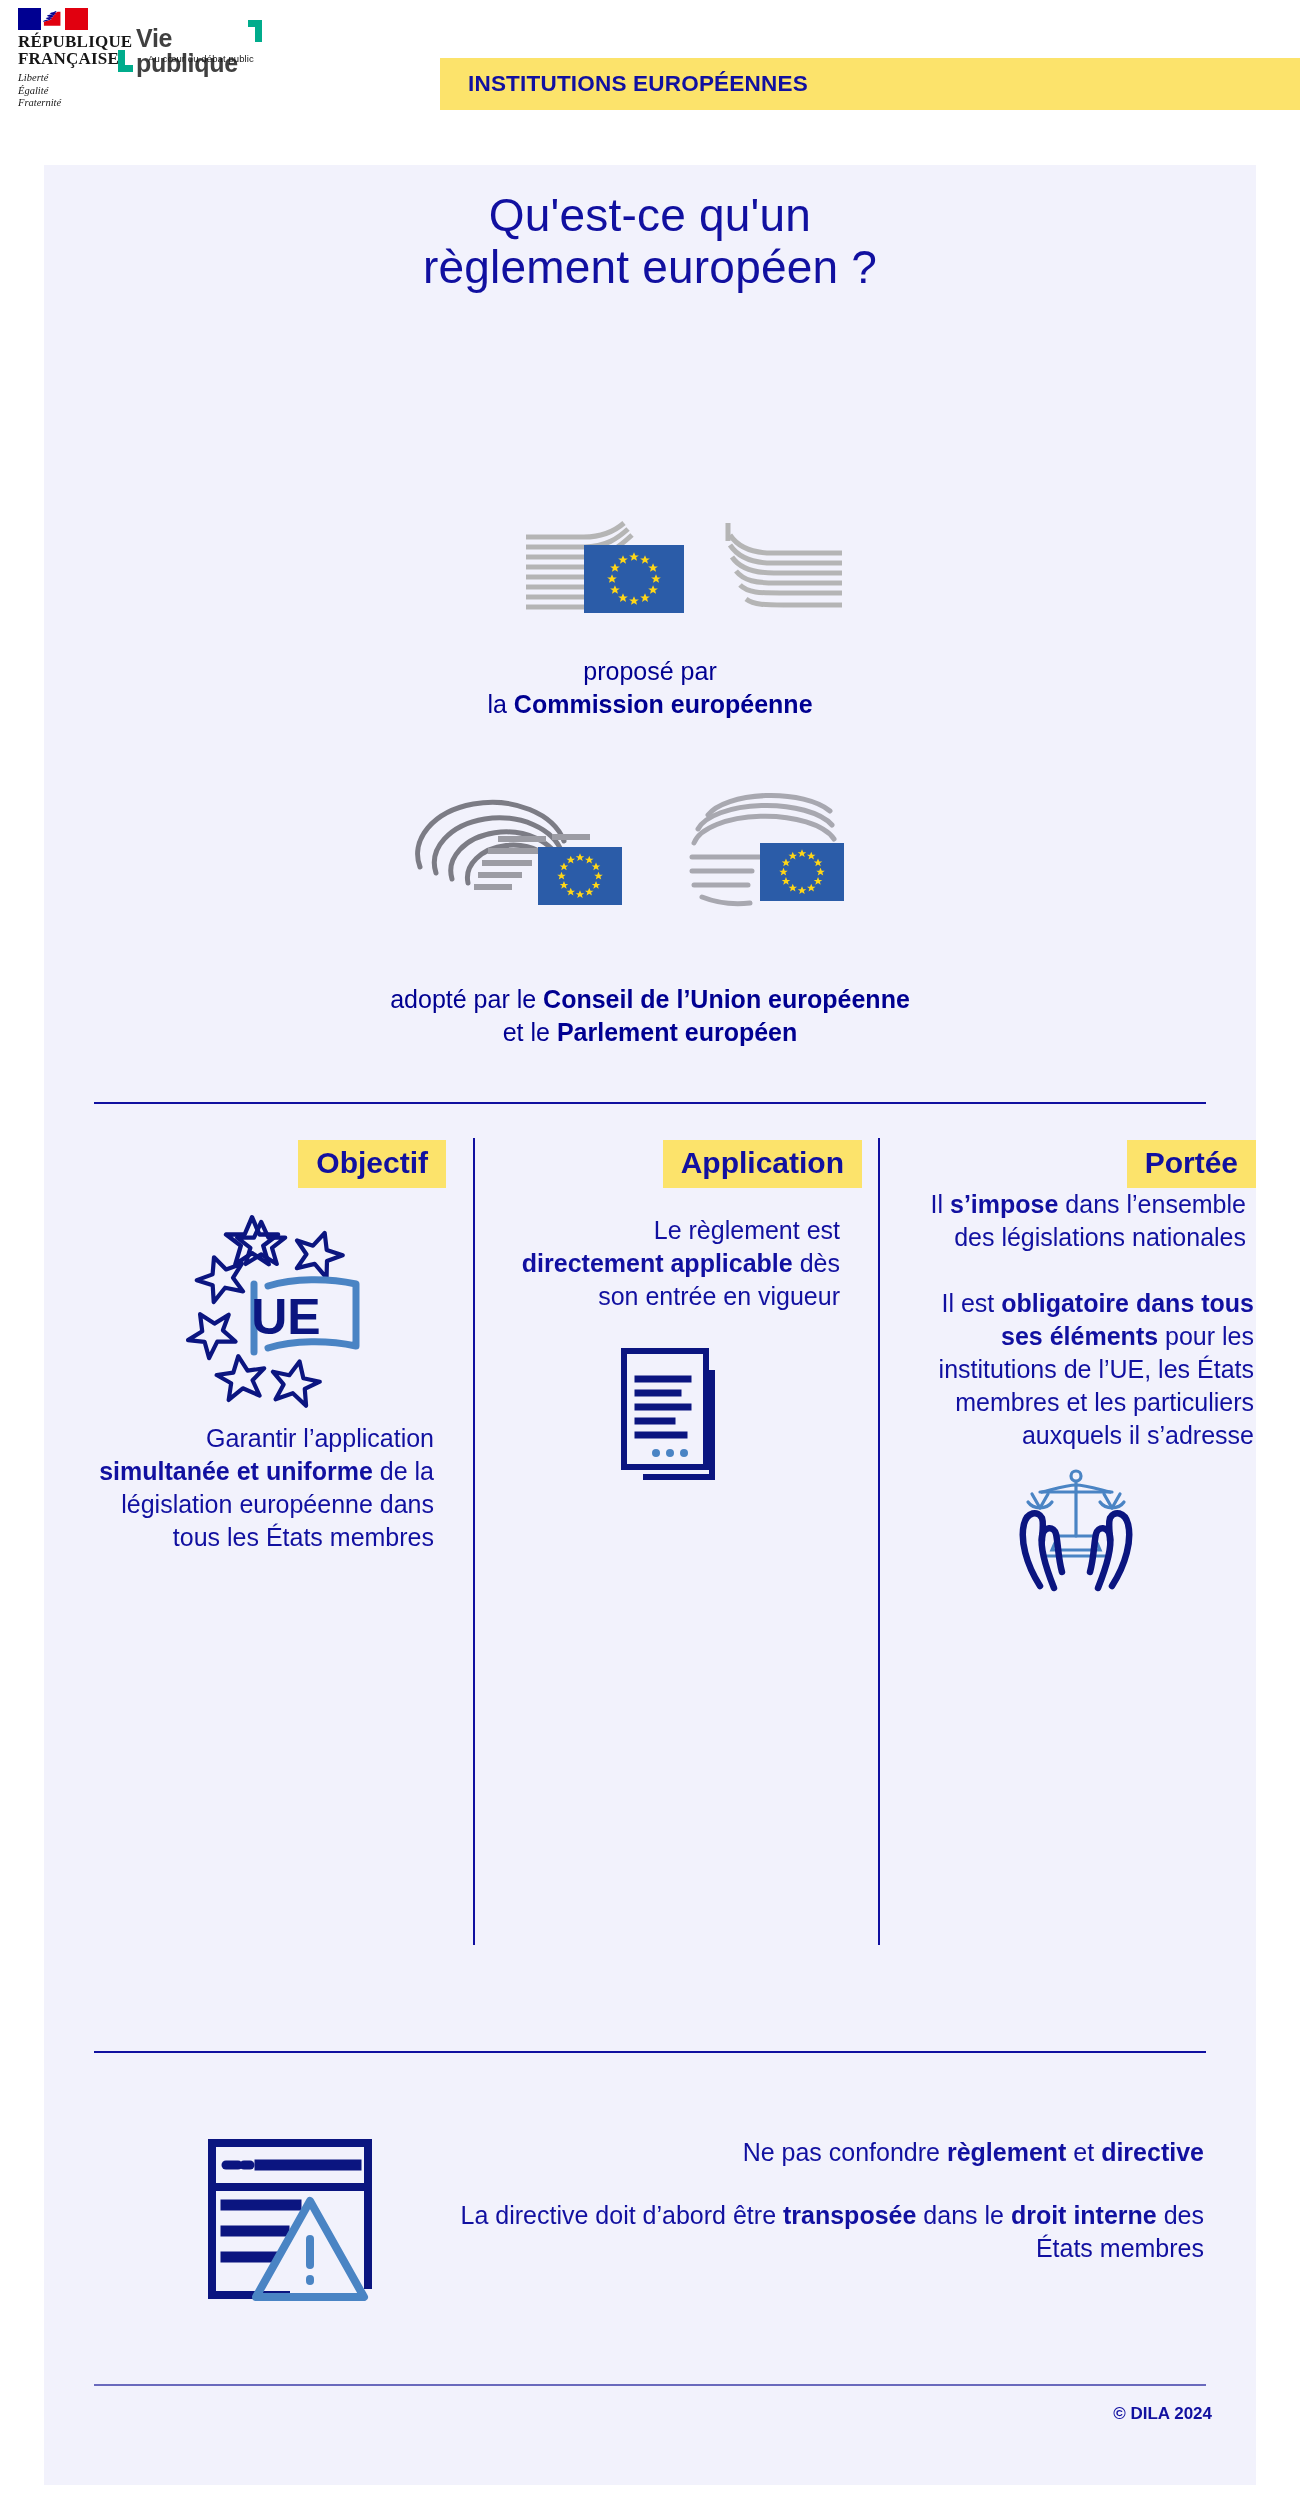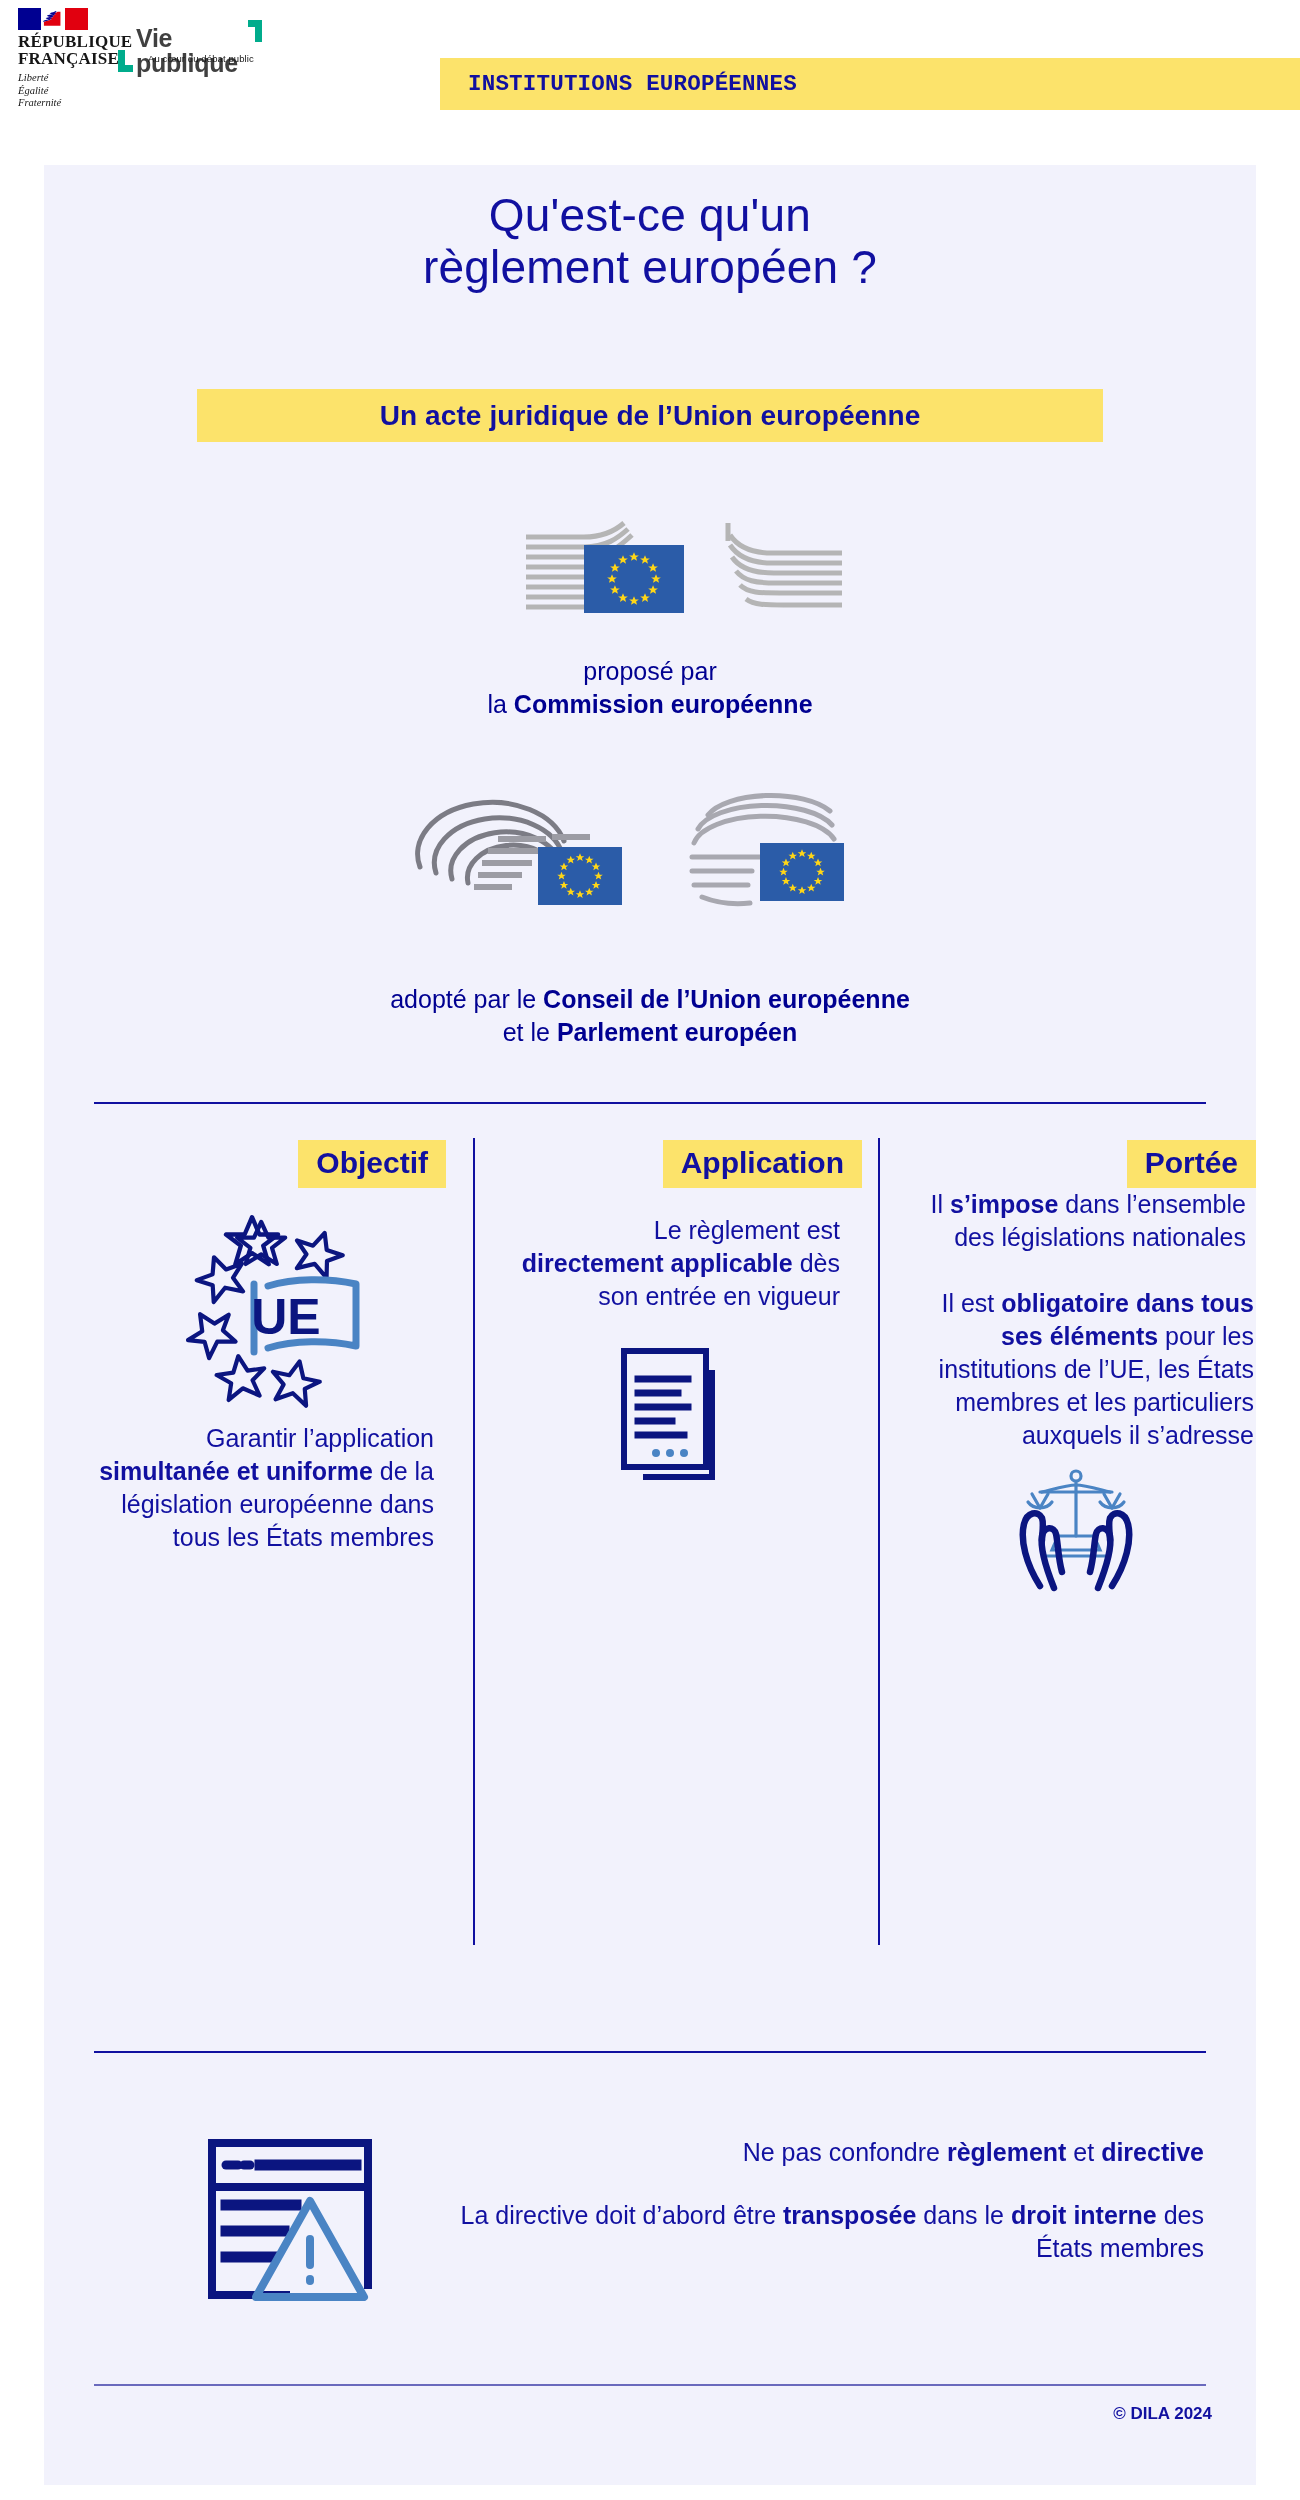--- a/index.html
+++ b/index.html
@@ -24,21 +24,21 @@
   .rf-text{font-family:"Liberation Serif", serif;font-weight:bold;font-size:17px;line-height:17px;
            letter-spacing:.2px;color:#161616;margin-left:4px;}
   .devise{font-family:"Liberation Serif", serif;font-style:italic;font-size:10.5px;line-height:12.5px;
           color:#161616;margin-left:4px;margin-top:5px;}
   .vp-logo{position:absolute;left:112px;top:20px;width:150px;height:60px;}
   .vp-name{font-family:"Liberation Sans",sans-serif;font-weight:bold;font-size:25px;line-height:25px;color:#404040;
            position:absolute;left:24px;top:6px;letter-spacing:-0.3px;}
   .vp-tag{font-family:"Liberation Sans",sans-serif;font-size:9.5px;line-height:10px;color:#161616;
           position:absolute;left:36px;top:34px;letter-spacing:.1px;}
 
-  .banner{position:absolute;left:440px;top:58px;width:860px;height:52px;background:#FCE36B;font-family:Liberation Mono, monospace;}
+  .banner{position:absolute;left:440px;top:58px;width:860px;height:52px;background:#FCE36B;}
   .banner span{display:block;color:#1110A0;font-weight:bold;font-size:22.5px;line-height:52px;
                letter-spacing:.2px;padding-left:28px;}
 
   
   .panel{position:absolute;left:44px;top:165px;width:1212px;height:2320px;background:#F2F2FC;}
 
   .title{position:absolute;left:44px;top:189px;width:1212px;text-align:center;
          color:#1110A0;font-weight:normal;font-size:46px;line-height:52px;letter-spacing:.2px;}
 
   .subtitle{position:absolute;left:197px;top:389px;width:906px;height:53px;background:#FCE36B;
@@ -122,23 +122,20 @@
     </div>
   </div>
 
   <div class="panel"></div>
 
   <div class="title">
     <div>Qu'est-ce qu'un</div>
     <div>règlement européen ?</div>
   </div>
 
-  <div class="subtitle">
-    <span>Un acte juridique de l’Union européenne</span>
-  </div>
 
   <div class="commission-logo">
     <svg width="320" height="100" viewBox="0 0 320 100">
       <g stroke="#B5B5B5" stroke-width="5" fill="none" stroke-linecap="butt">
         <path d="M2 16 H60 C80 16 92 9 100 2"></path>
         <path d="M2 26 H60 C82 26 94 17 104 8"></path>
         <path d="M2 36 H60 C84 36 96 25 108 14"></path>
         <path d="M2 46 H60"></path>
         <path d="M2 56 H60"></path>
         <path d="M2 66 H60"></path>

